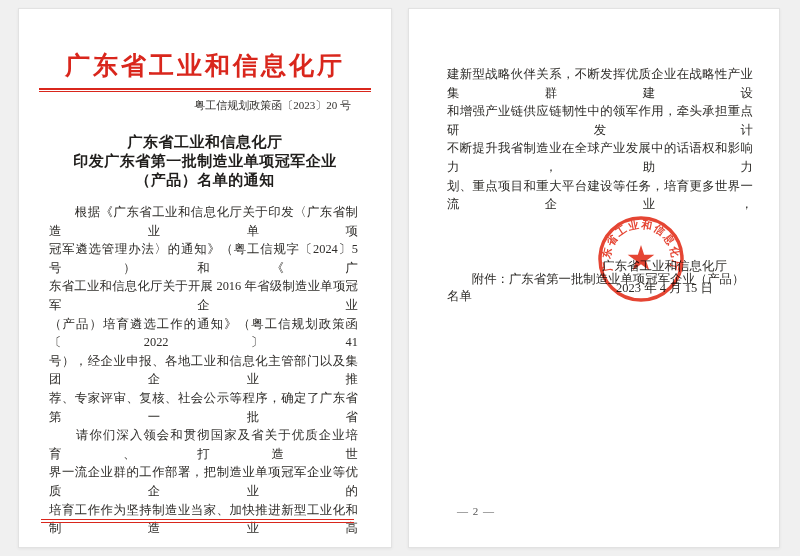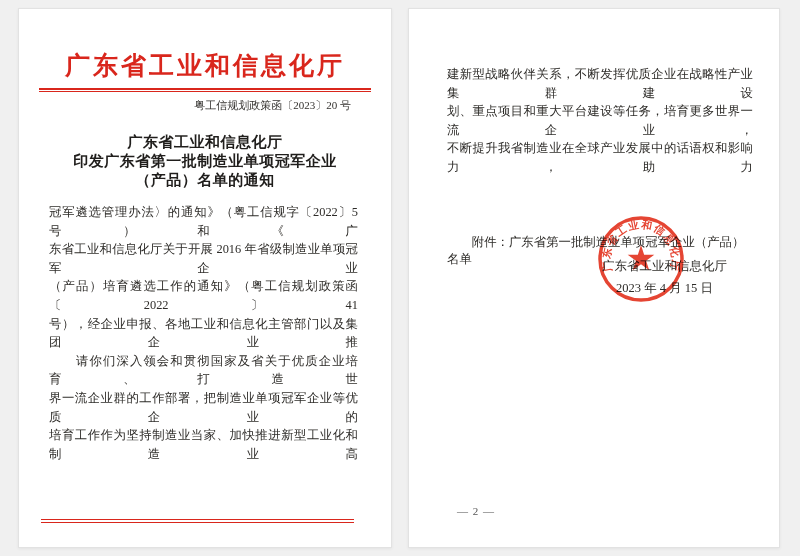--- a/index.html
+++ b/index.html
@@ -122,37 +122,40 @@
 <div class="page" id="page1">
   <div class="agency-head">广东省工业和信息化厅</div>
   <div class="head-rule"></div>
   <div class="doc-number">粤工信规划政策函〔2023〕20 号</div>
   <div class="title">
     <div>广东省工业和信息化厅</div>
     <div>印发广东省第一批制造业单项冠军企业</div>
     <div>（产品）名单的通知</div>
   </div>
   <div class="body-block">
-    <div class="line">冠军遴选管理办法〉的通知》（粤工信规字〔2022〕5 号）和《广</div>
+    <div class="line">　　根据《广东省工业和信息化厅关于印发〈广东省制造业单项</div>
+    <div class="line">冠军遴选管理办法〉的通知》（粤工信规字〔2024〕5 号）和《广</div>
     <div class="line">东省工业和信息化厅关于开展 2016 年省级制造业单项冠军企业</div>
     <div class="line">（产品）培育遴选工作的通知》（粤工信规划政策函〔2022〕41</div>
     <div class="line">号），经企业申报、各地工业和信息化主管部门以及集团企业推</div>
+    <div class="line">荐、专家评审、复核、社会公示等程序，确定了广东省第一批省</div>
     <div class="line">　　请你们深入领会和贯彻国家及省关于优质企业培育、打造世</div>
     <div class="line">界一流企业群的工作部署，把制造业单项冠军企业等优质企业的</div>
     <div class="line">培育工作作为坚持制造业当家、加快推进新型工业化和制造业高</div>
 
   </div>
   <div class="foot-rule"></div>
 </div>
 
 <div class="page" id="page2">
   <div class="body-block">
     <div class="line">建新型战略伙伴关系，不断发挥优质企业在战略性产业集群建设</div>
+    <div class="line">和增强产业链供应链韧性中的领军作用，牵头承担重点研发计</div>
+    <div class="line">不断提升我省制造业在全球产业发展中的话语权和影响力，助力</div>
     <div class="line">划、重点项目和重大平台建设等任务，培育更多世界一流企业，</div>
-    <div class="line">不断提升我省制造业在全球产业发展中的话语权和影响力，助力</div>
   </div>
   <div class="attachment">　　附件：广东省第一批制造业单项冠军企业（产品）名单</div>
 
   <div class="sig-block">
     <div>广东省工业和信息化厅</div>
     <div>2023 年 4 月 15 日</div>
   </div>
 
   <svg class="seal" viewBox="-50 -50 100 100">
     <circle cx="0" cy="0" r="41" fill="none" stroke="#e2301c" stroke-width="3.5"></circle>

